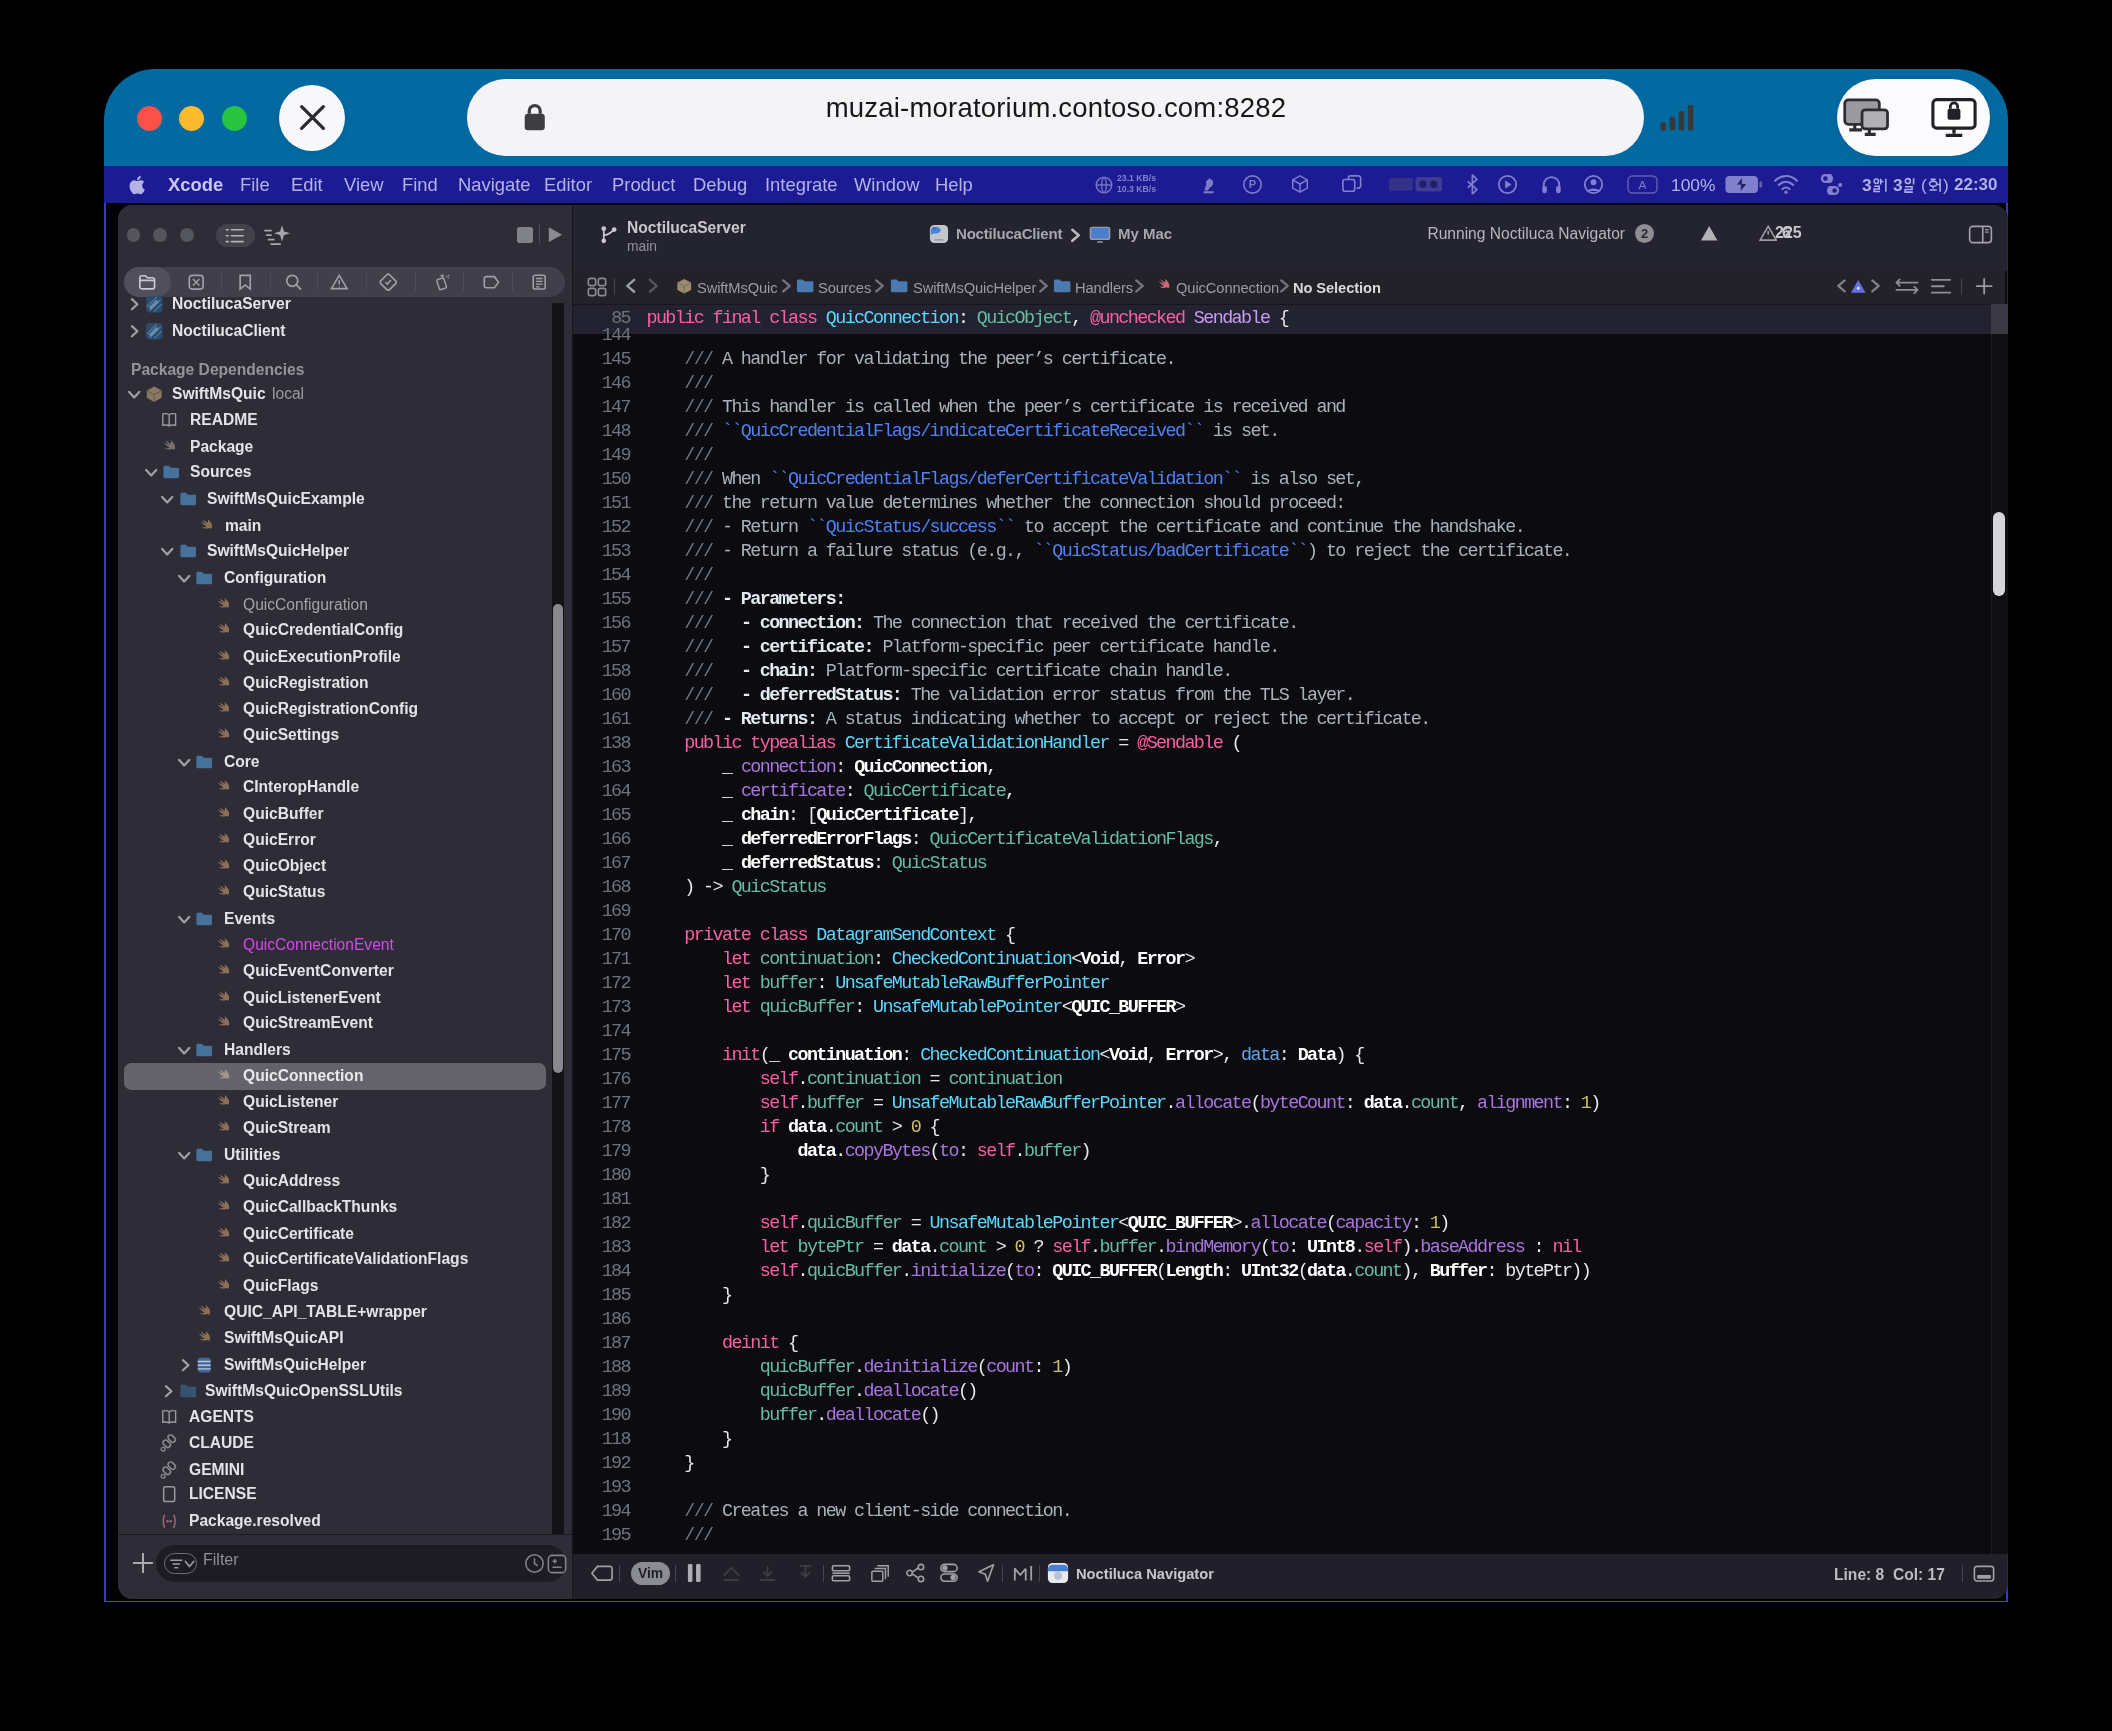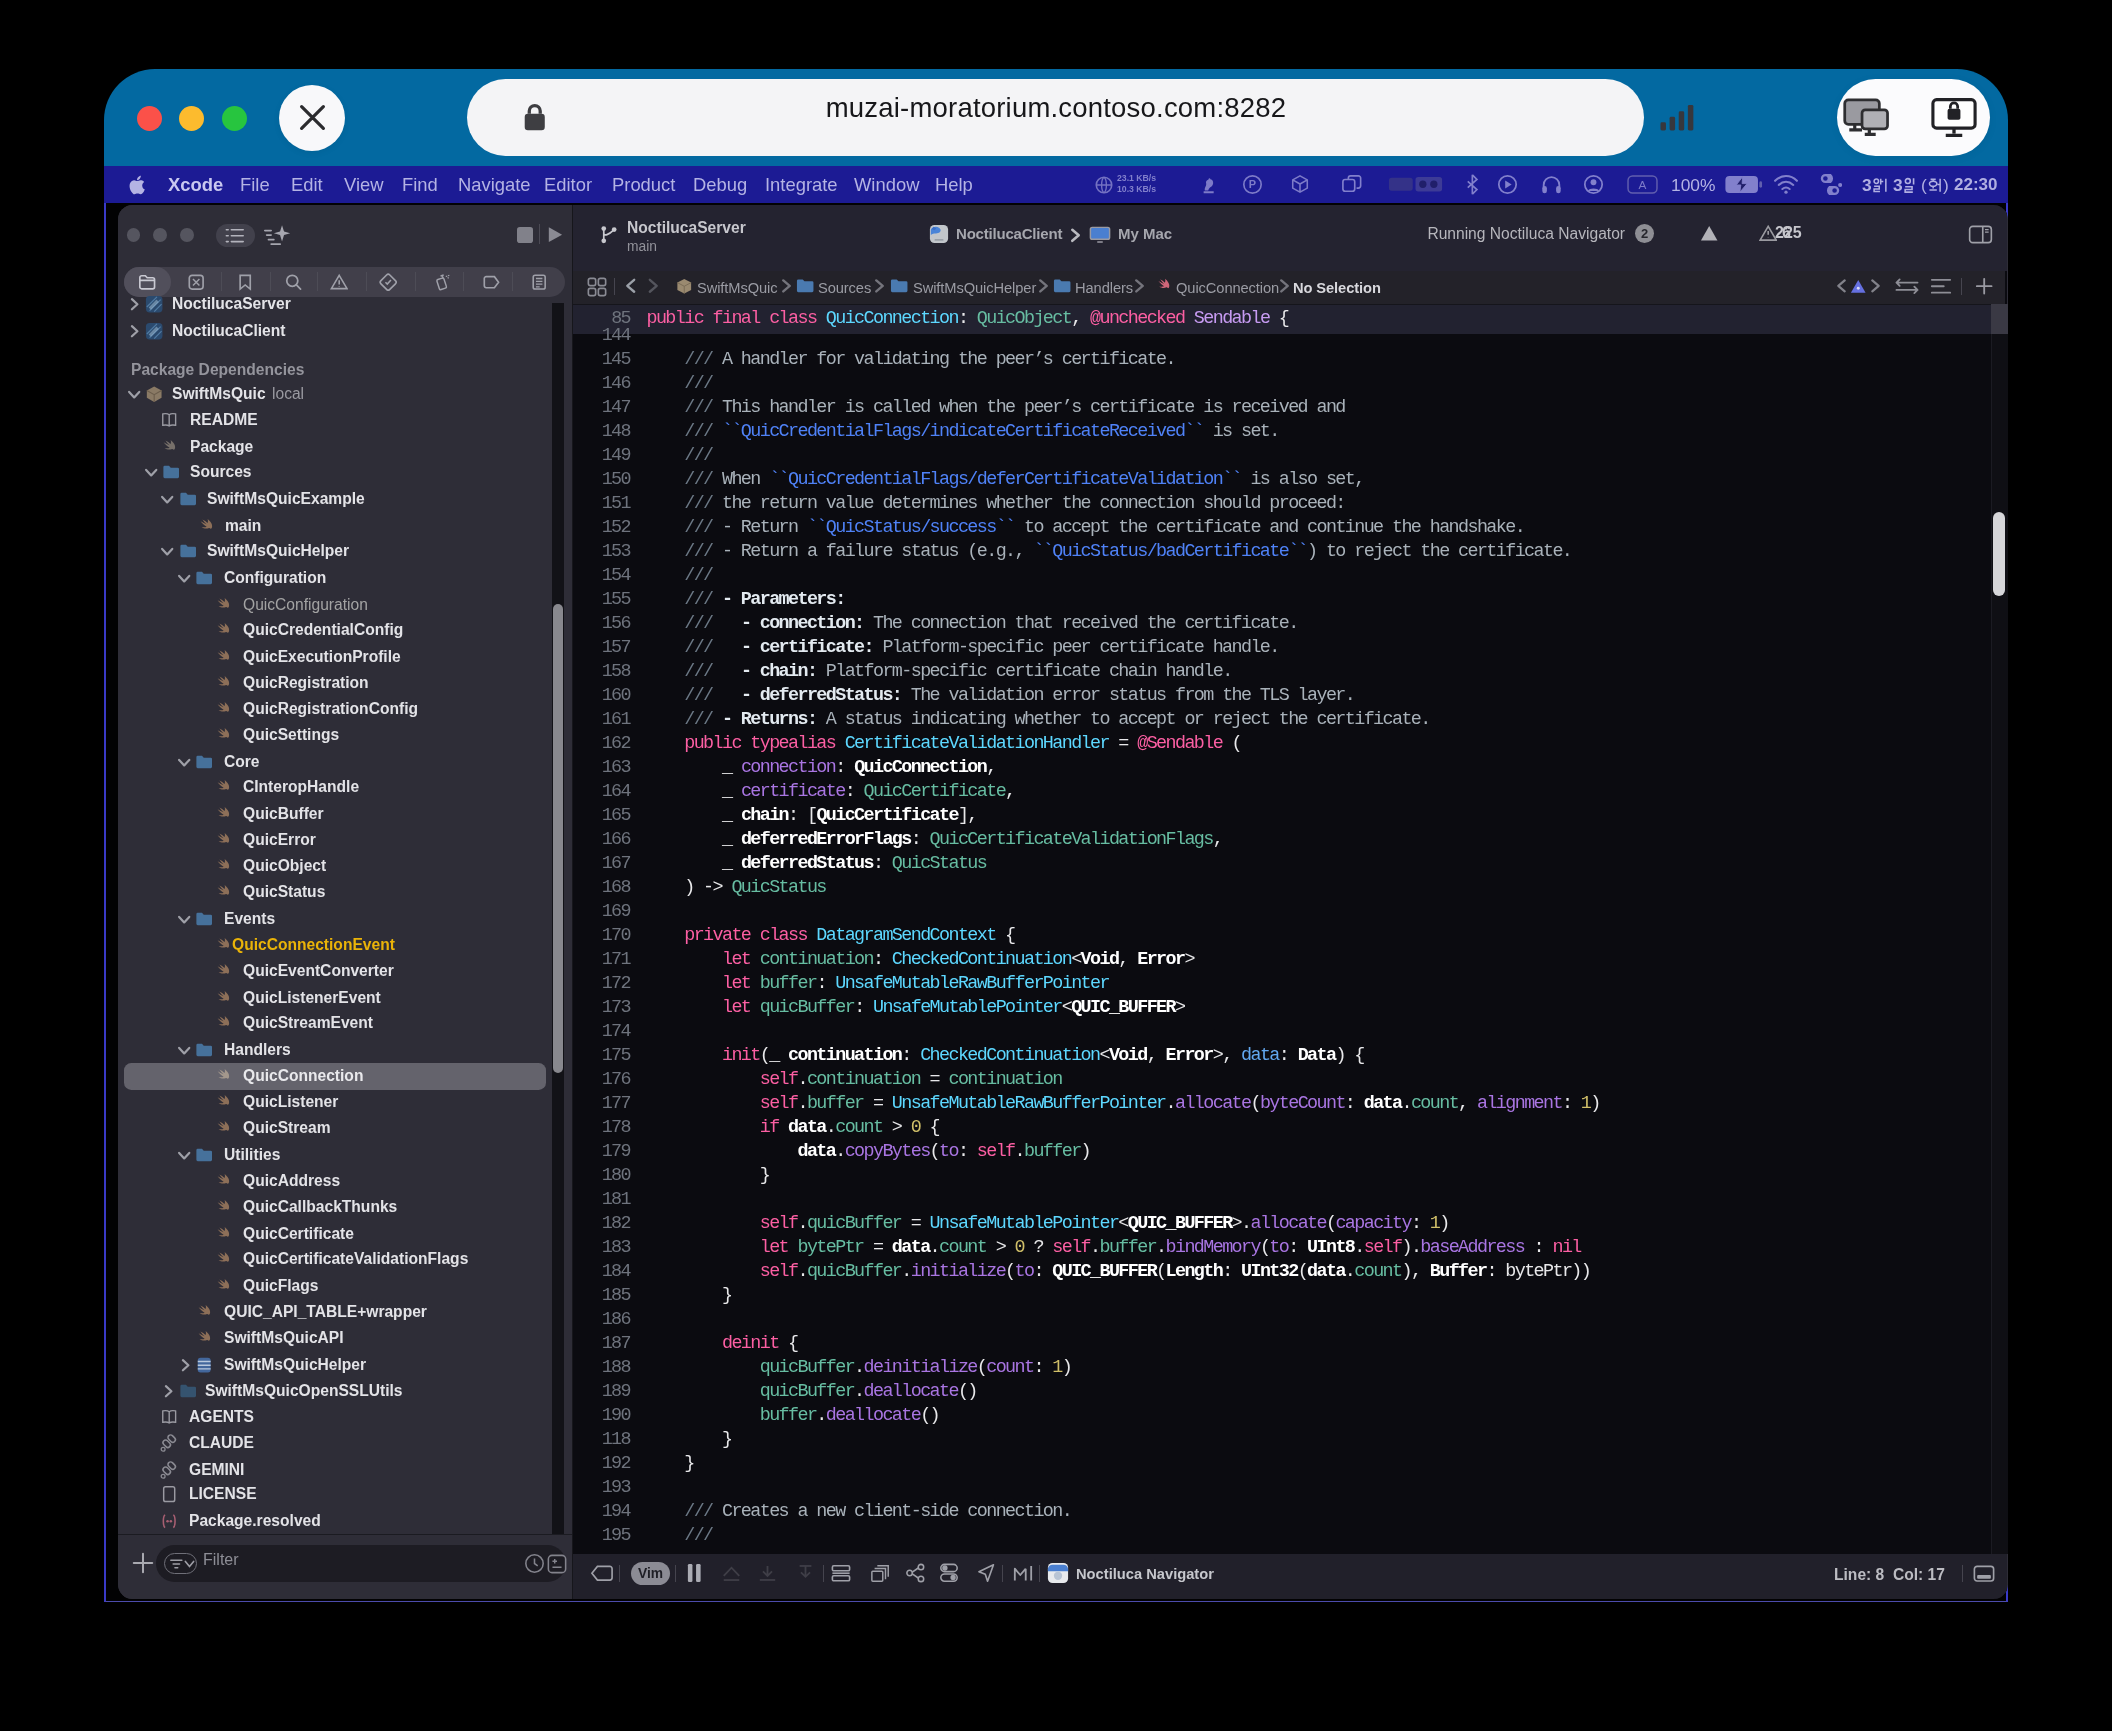--- a/index.html
+++ b/index.html
@@ -442,21 +442,21 @@
           </svg>
           <svg class="ticn" style="left:77px;top:3.7px" width="18.4" height="18.4" viewBox="0 0 20 20">
             <path fill="#46719b" d="M1.5 4.5 a1.5 1.5 0 0 1 1.5 -1.5 h4.6 l1.9 2.1 h7.5 a1.5 1.5 0 0 1 1.5 1.5 v8.4 a1.5 1.5 0 0 1 -1.5 1.5 h-14 a1.5 1.5 0 0 1 -1.5 -1.5 z"></path>
           </svg>
           <span style="left:106px;font-weight:600;color:#e3e3e7">Events</span>
         </div>
 <div class="row" style="top:727px">
           <svg class="ticn" style="left:96px;top:3.7px" width="18.4" height="18.4" viewBox="0 0 20 20">
             <path fill="#8d6f58" d="M15.8 12.6c1-1.7.8-3.9-.2-5.8-1-1.9-2.5-3.5-4-4.7.5 1.7.4 3.3-.2 4.5C9.9 5.1 8 3.7 5.9 2.7c1.4 2 3 3.9 4.5 5.3-1.8-.8-4-1.9-6.5-3.3 2.1 2.6 4.5 4.7 6.6 6-1.3.6-3.2.8-5.5.2 2.2 1.7 5.4 2.2 7.5 1.2.8-.4 1.5-.2 2 .4.4.5 1 .4 1.3-.2z"></path>
           </svg>
-          <span style="left:114px;font-weight:700;color:#eab308">QuicConnectionEvent</span>
+          <span style="left:125px;font-weight:400;color:#d946ef">QuicConnectionEvent</span>
         </div>
 <div class="row" style="top:753px">
           <svg class="ticn" style="left:96px;top:3.7px" width="18.4" height="18.4" viewBox="0 0 20 20">
             <path fill="#8d6f58" d="M15.8 12.6c1-1.7.8-3.9-.2-5.8-1-1.9-2.5-3.5-4-4.7.5 1.7.4 3.3-.2 4.5C9.9 5.1 8 3.7 5.9 2.7c1.4 2 3 3.9 4.5 5.3-1.8-.8-4-1.9-6.5-3.3 2.1 2.6 4.5 4.7 6.6 6-1.3.6-3.2.8-5.5.2 2.2 1.7 5.4 2.2 7.5 1.2.8-.4 1.5-.2 2 .4.4.5 1 .4 1.3-.2z"></path>
           </svg>
           <span style="left:125px;font-weight:600;color:#e3e3e7">QuicEventConverter</span>
         </div>
 <div class="row" style="top:780px">
           <svg class="ticn" style="left:96px;top:3.7px" width="18.4" height="18.4" viewBox="0 0 20 20">
             <path fill="#8d6f58" d="M15.8 12.6c1-1.7.8-3.9-.2-5.8-1-1.9-2.5-3.5-4-4.7.5 1.7.4 3.3-.2 4.5C9.9 5.1 8 3.7 5.9 2.7c1.4 2 3 3.9 4.5 5.3-1.8-.8-4-1.9-6.5-3.3 2.1 2.6 4.5 4.7 6.6 6-1.3.6-3.2.8-5.5.2 2.2 1.7 5.4 2.2 7.5 1.2.8-.4 1.5-.2 2 .4.4.5 1 .4 1.3-.2z"></path>
@@ -772,21 +772,21 @@
 <div class="L"><i>151</i>    <span class="c">///</span><span class="m"> the return value determines whether the connection should proceed:</span></div>
 <div class="L"><i>152</i>    <span class="c">///</span><span class="m"> - Return </span><span class="l">``QuicStatus/success``</span><span class="m"> to accept the certificate and continue the handshake.</span></div>
 <div class="L"><i>153</i>    <span class="c">///</span><span class="m"> - Return a failure status (e.g., </span><span class="l">``QuicStatus/badCertificate``</span><span class="m">) to reject the certificate.</span></div>
 <div class="L"><i>154</i>    <span class="c">///</span></div>
 <div class="L"><i>155</i>    <span class="c">///</span><span class="m"> </span><span class="B">- Parameters:</span></div>
 <div class="L"><i>156</i>    <span class="c">///</span><span class="m">   </span><span class="B">- connection:</span><span class="m"> The connection that received the certificate.</span></div>
 <div class="L"><i>157</i>    <span class="c">///</span><span class="m">   </span><span class="B">- certificate:</span><span class="m"> Platform-specific peer certificate handle.</span></div>
 <div class="L"><i>158</i>    <span class="c">///</span><span class="m">   </span><span class="B">- chain:</span><span class="m"> Platform-specific certificate chain handle.</span></div>
 <div class="L"><i>160</i>    <span class="c">///</span><span class="m">   </span><span class="B">- deferredStatus:</span><span class="m"> The validation error status from the TLS layer.</span></div>
 <div class="L"><i>161</i>    <span class="c">///</span><span class="m"> </span><span class="B">- Returns:</span><span class="m"> A status indicating whether to accept or reject the certificate.</span></div>
-<div class="L"><i>162</i>    <span class="k">public typealias </span><span class="t">CertificateValidationHandler</span> = <span class="k">@Sendable</span> (</div>
+<div class="L"><i>138</i>    <span class="k">public typealias </span><span class="t">CertificateValidationHandler</span> = <span class="k">@Sendable</span> (</div>
 <div class="L"><i>163</i>        _ <span class="p">connection</span>: <span class="b">QuicConnection</span>,</div>
 <div class="L"><i>164</i>        _ <span class="p">certificate</span>: <span class="g">QuicCertificate</span>,</div>
 <div class="L"><i>165</i>        _ <span class="b">chain</span>: [<span class="b">QuicCertificate</span>],</div>
 <div class="L"><i>166</i>        _ <span class="b">deferredErrorFlags</span>: <span class="g">QuicCertificateValidationFlags</span>,</div>
 <div class="L"><i>167</i>        _ <span class="b">deferredStatus</span>: <span class="g">QuicStatus</span></div>
 <div class="L"><i>168</i>    ) -&gt; <span class="g">QuicStatus</span></div>
 <div class="L"><i>169</i></div>
 <div class="L"><i>170</i>    <span class="k">private class </span><span class="t">DatagramSendContext</span> {</div>
 <div class="L"><i>171</i>        <span class="k">let </span><span class="g">continuation</span>: <span class="t">CheckedContinuation</span>&lt;<span class="b">Void</span>, <span class="b">Error</span>&gt;</div>
 <div class="L"><i>172</i>        <span class="k">let </span><span class="g">buffer</span>: <span class="t">UnsafeMutableRawBufferPointer</span></div>

